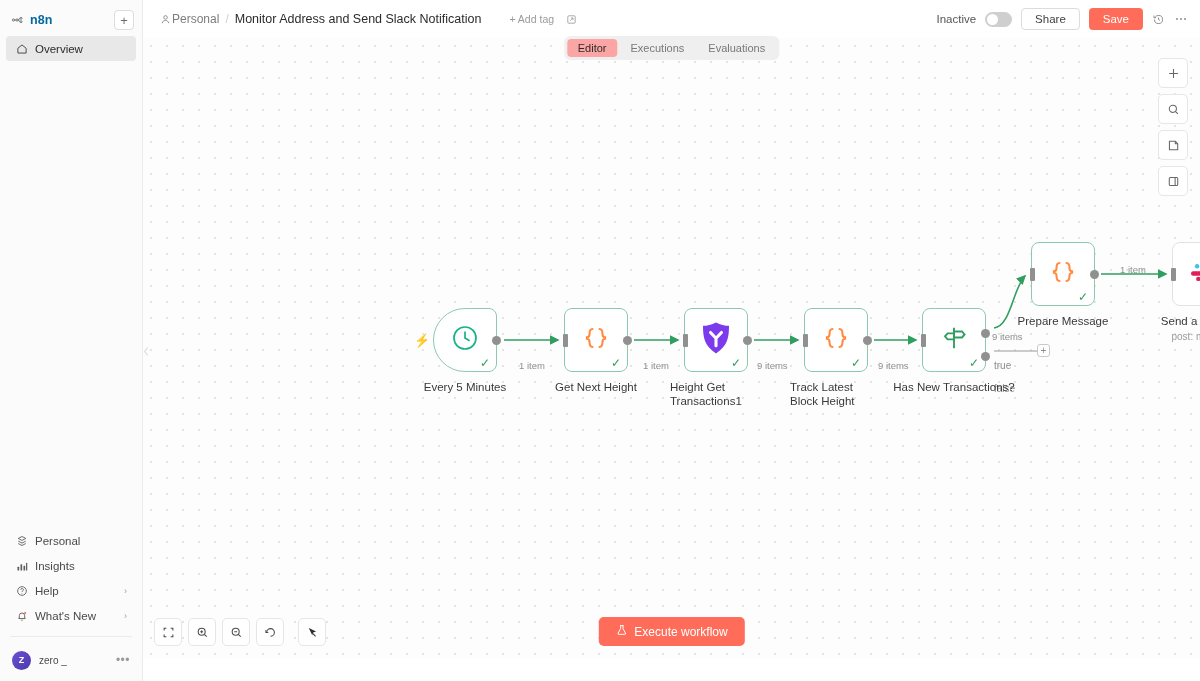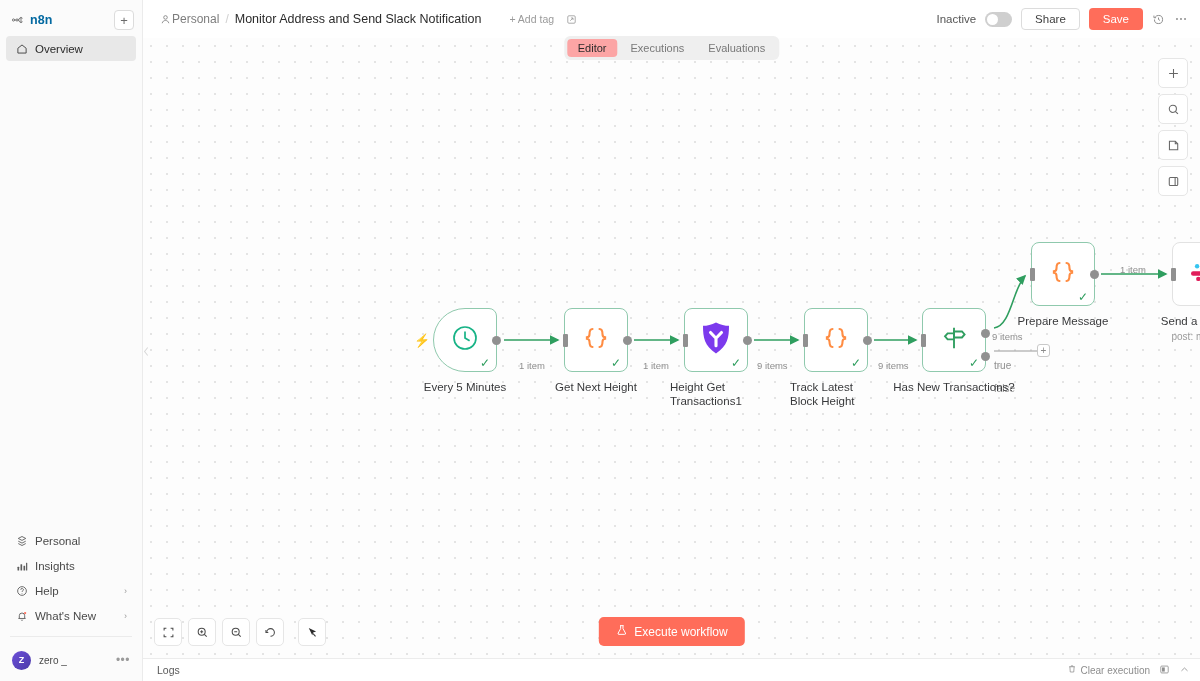--- a/index.html
+++ b/index.html
@@ -560,39 +560,15 @@
         <span>
           <svg width="12" height="12" viewBox="0 0 16 16" fill="none" stroke="#fff" stroke-width="1.3">
             <path d="M6.4 2.2v4L3.2 12a1.2 1.2 0 001 1.8h7.6a1.2 1.2 0 001-1.8L9.6 6.2v-4"></path>
               <path d="M5.6 2.2h4.8"></path>
           </svg>
         </span>
         <span>Execute workflow</span>
       </div>
     </div>
 
-    <div class="logsbar">
-      <span class="logs-lbl">Logs</span>
-      <div class="logs-right">
-        <span class="lg-item">
-          <span>
-            <svg width="10" height="10" viewBox="0 0 16 16" fill="none" stroke="#8e8e8e" stroke-width="1.2">
-              <path d="M3.4 4.4h9.2M6.4 4.4V3h3.2v1.4M4.6 4.4l.6 8.4h5.6l.6-8.4"></path>
-            </svg>
-          </span>
-          <span>Clear execution</span>
-        </span>
-        <span>
-          <svg width="11" height="11" viewBox="0 0 16 16" fill="none" stroke="#8e8e8e" stroke-width="1.2">
-            <rect x="2.6" y="3" width="10.8" height="10" rx="1.4"></rect>
-              <rect x="4.4" y="5" width="4" height="6" fill="#8e8e8e" stroke="none"></rect>
-          </svg>
-        </span>
-        <span>
-          <svg width="11" height="11" viewBox="0 0 16 16" fill="none" stroke="#8e8e8e" stroke-width="1.2">
-              <path d="M3.6 10L8 5.8l4.4 4.2"></path>
-            </svg>
-        </span>
-      </div>
-    </div>
 
   </div>
 </div>
 
 </body></html>

